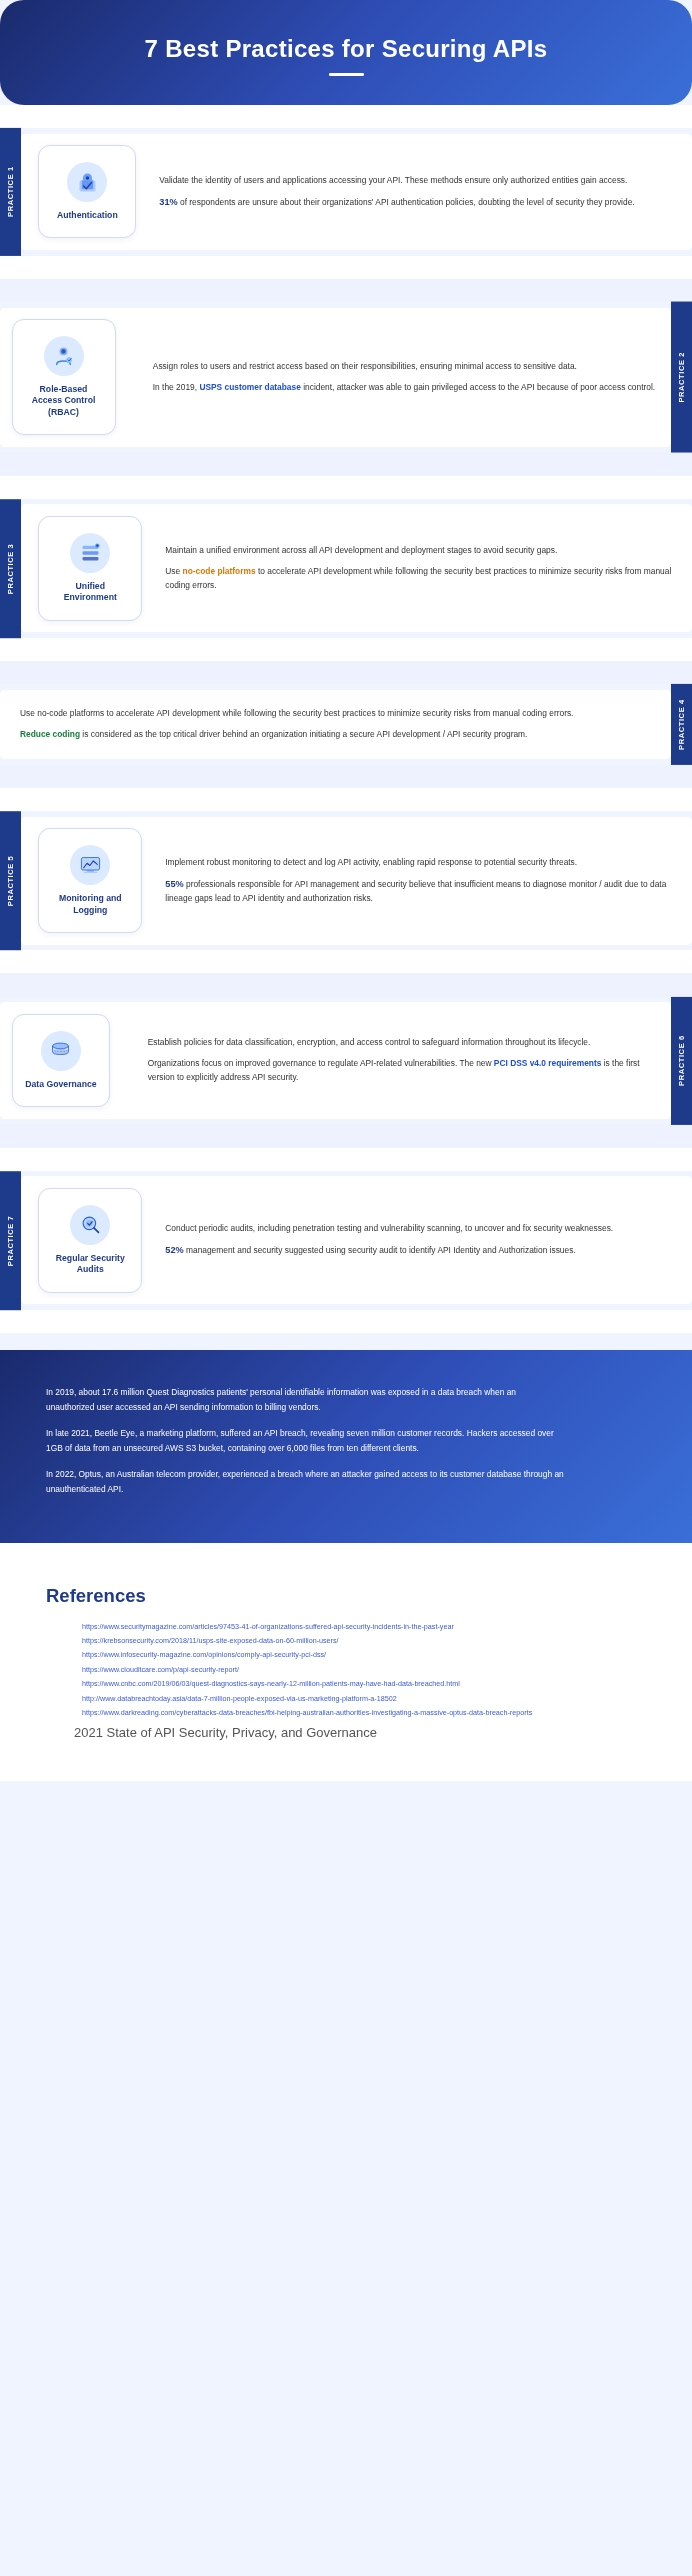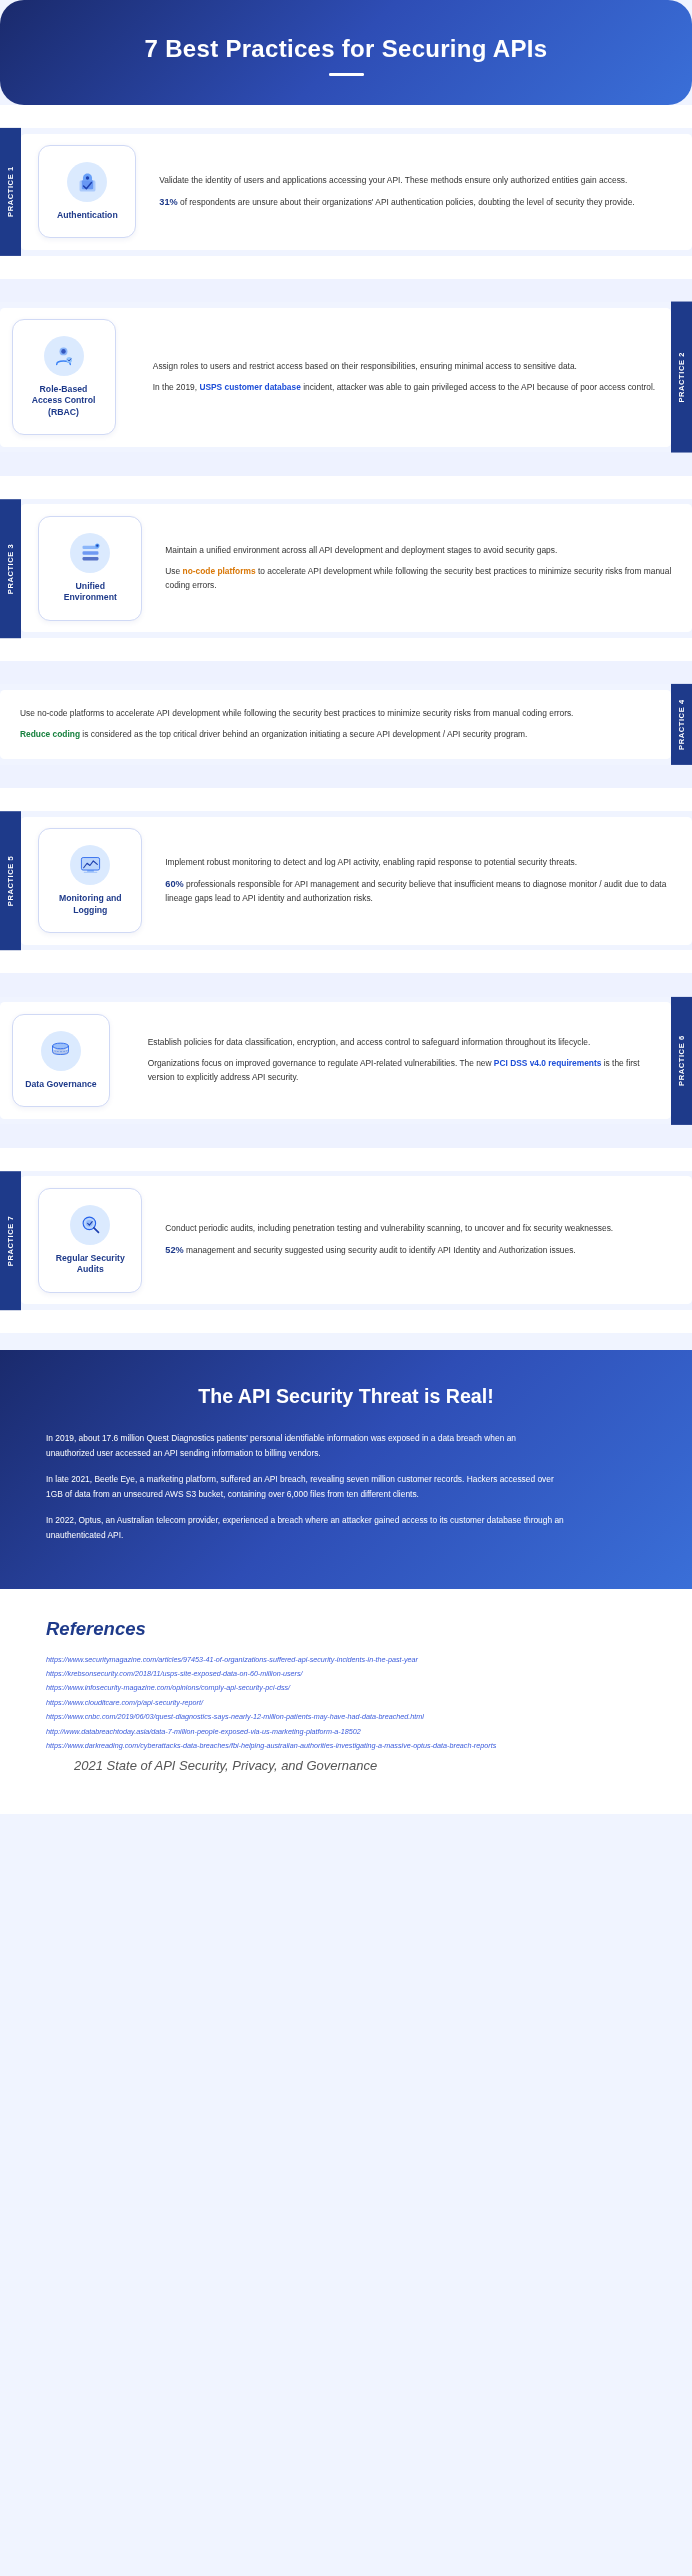--- a/index.html
+++ b/index.html
@@ -150,38 +150,38 @@
     .threat-section p {
       font-size: 8.4px;
       line-height: 1.75;
       margin-bottom: 11.5px;
       max-width: 519px;
     }
 
     
     .references-section {
       background: white;
-      padding: 29px 46px 35px;
-      font-style: italic;
+      padding: 42px 46px 35px;
     }
     .references-section h2 {
       font-size: 18.5px;
       font-weight: 800;
       color: #1e3a8a;
       margin-bottom: 12.7px;
     }
     .references-section .ref-list {
       font-size: 7.2px;
       color: #3b5bdb;
       line-height: 2;
     }
     .references-section .ref-list a {
       color: #3b5bdb;
       text-decoration: none;
       display: block;
+      margin-left: 36px;
     }
     .references-section .ref-note {
       font-size: 13px;
       color: #555;
       margin-top: 2.3px;
       margin-left: 28px;
     }
 
     .section-wrap {
       padding: 5.8px 0;
@@ -301,21 +301,21 @@
             <polyline points="10,26 16,18 21,22 27,14 34,20" stroke="#1e40af" stroke-width="2" fill="none" stroke-linecap="round" stroke-linejoin="round"></polyline>
             <rect x="16" y="30" width="12" height="3" rx="1" fill="#3b82f6" opacity="0.5"></rect>
             <rect x="10" y="33" width="24" height="2" rx="1" fill="#3b82f6" opacity="0.3"></rect>
           </svg>
         </div>
         <div class="card-title">Monitoring and Logging</div>
       </div>
       <div class="practice-text">
         <p>Implement robust monitoring to detect and log API activity, enabling rapid response to potential security threats.</p>
         <p>
-          <span class="highlight-stat">60%</span> professionals responsible for API management and security believe that insufficient means to diagnose monitor / audit due to data lineage gaps lead to API identity and authorization risks.
+          <span class="highlight-stat">55%</span> professionals responsible for API management and security believe that insufficient means to diagnose monitor / audit due to data lineage gaps lead to API identity and authorization risks.
         </p>
       </div>
     </div>
   </div>
 </div>
 
 <div class="section-wrap alt">
   <div class="practice-section reverse">
     <div class="practice-inner">
       <div class="practice-text">
@@ -361,21 +361,20 @@
         <p>Conduct periodic audits, including penetration testing and vulnerability scanning, to uncover and fix security weaknesses.</p>
         <p>
           <span class="highlight-stat">52%</span> management and security suggested using security audit to identify API Identity and Authorization issues.
         </p>
       </div>
     </div>
   </div>
 </div>
 
 <div class="threat-section">
-  <h2>The API Security Threat is Real!</h2>
   <p>In 2019, about 17.6 million Quest Diagnostics patients' personal identifiable information was exposed in a data breach when an unauthorized user accessed an API sending information to billing vendors.</p>
   <p>In late 2021, Beetle Eye, a marketing platform, suffered an API breach, revealing seven million customer records. Hackers accessed over 1GB of data from an unsecured AWS S3 bucket, containing over 6,000 files from ten different clients.</p>
   <p>In 2022, Optus, an Australian telecom provider, experienced a breach where an attacker gained access to its customer database through an unauthenticated API.</p>
 
 </div>
 
 <div class="references-section">
   <h2>References</h2>
   <div class="ref-list">
     <a href="#">https://www.securitymagazine.com/articles/97453-41-of-organizations-suffered-api-security-incidents-in-the-past-year</a>

